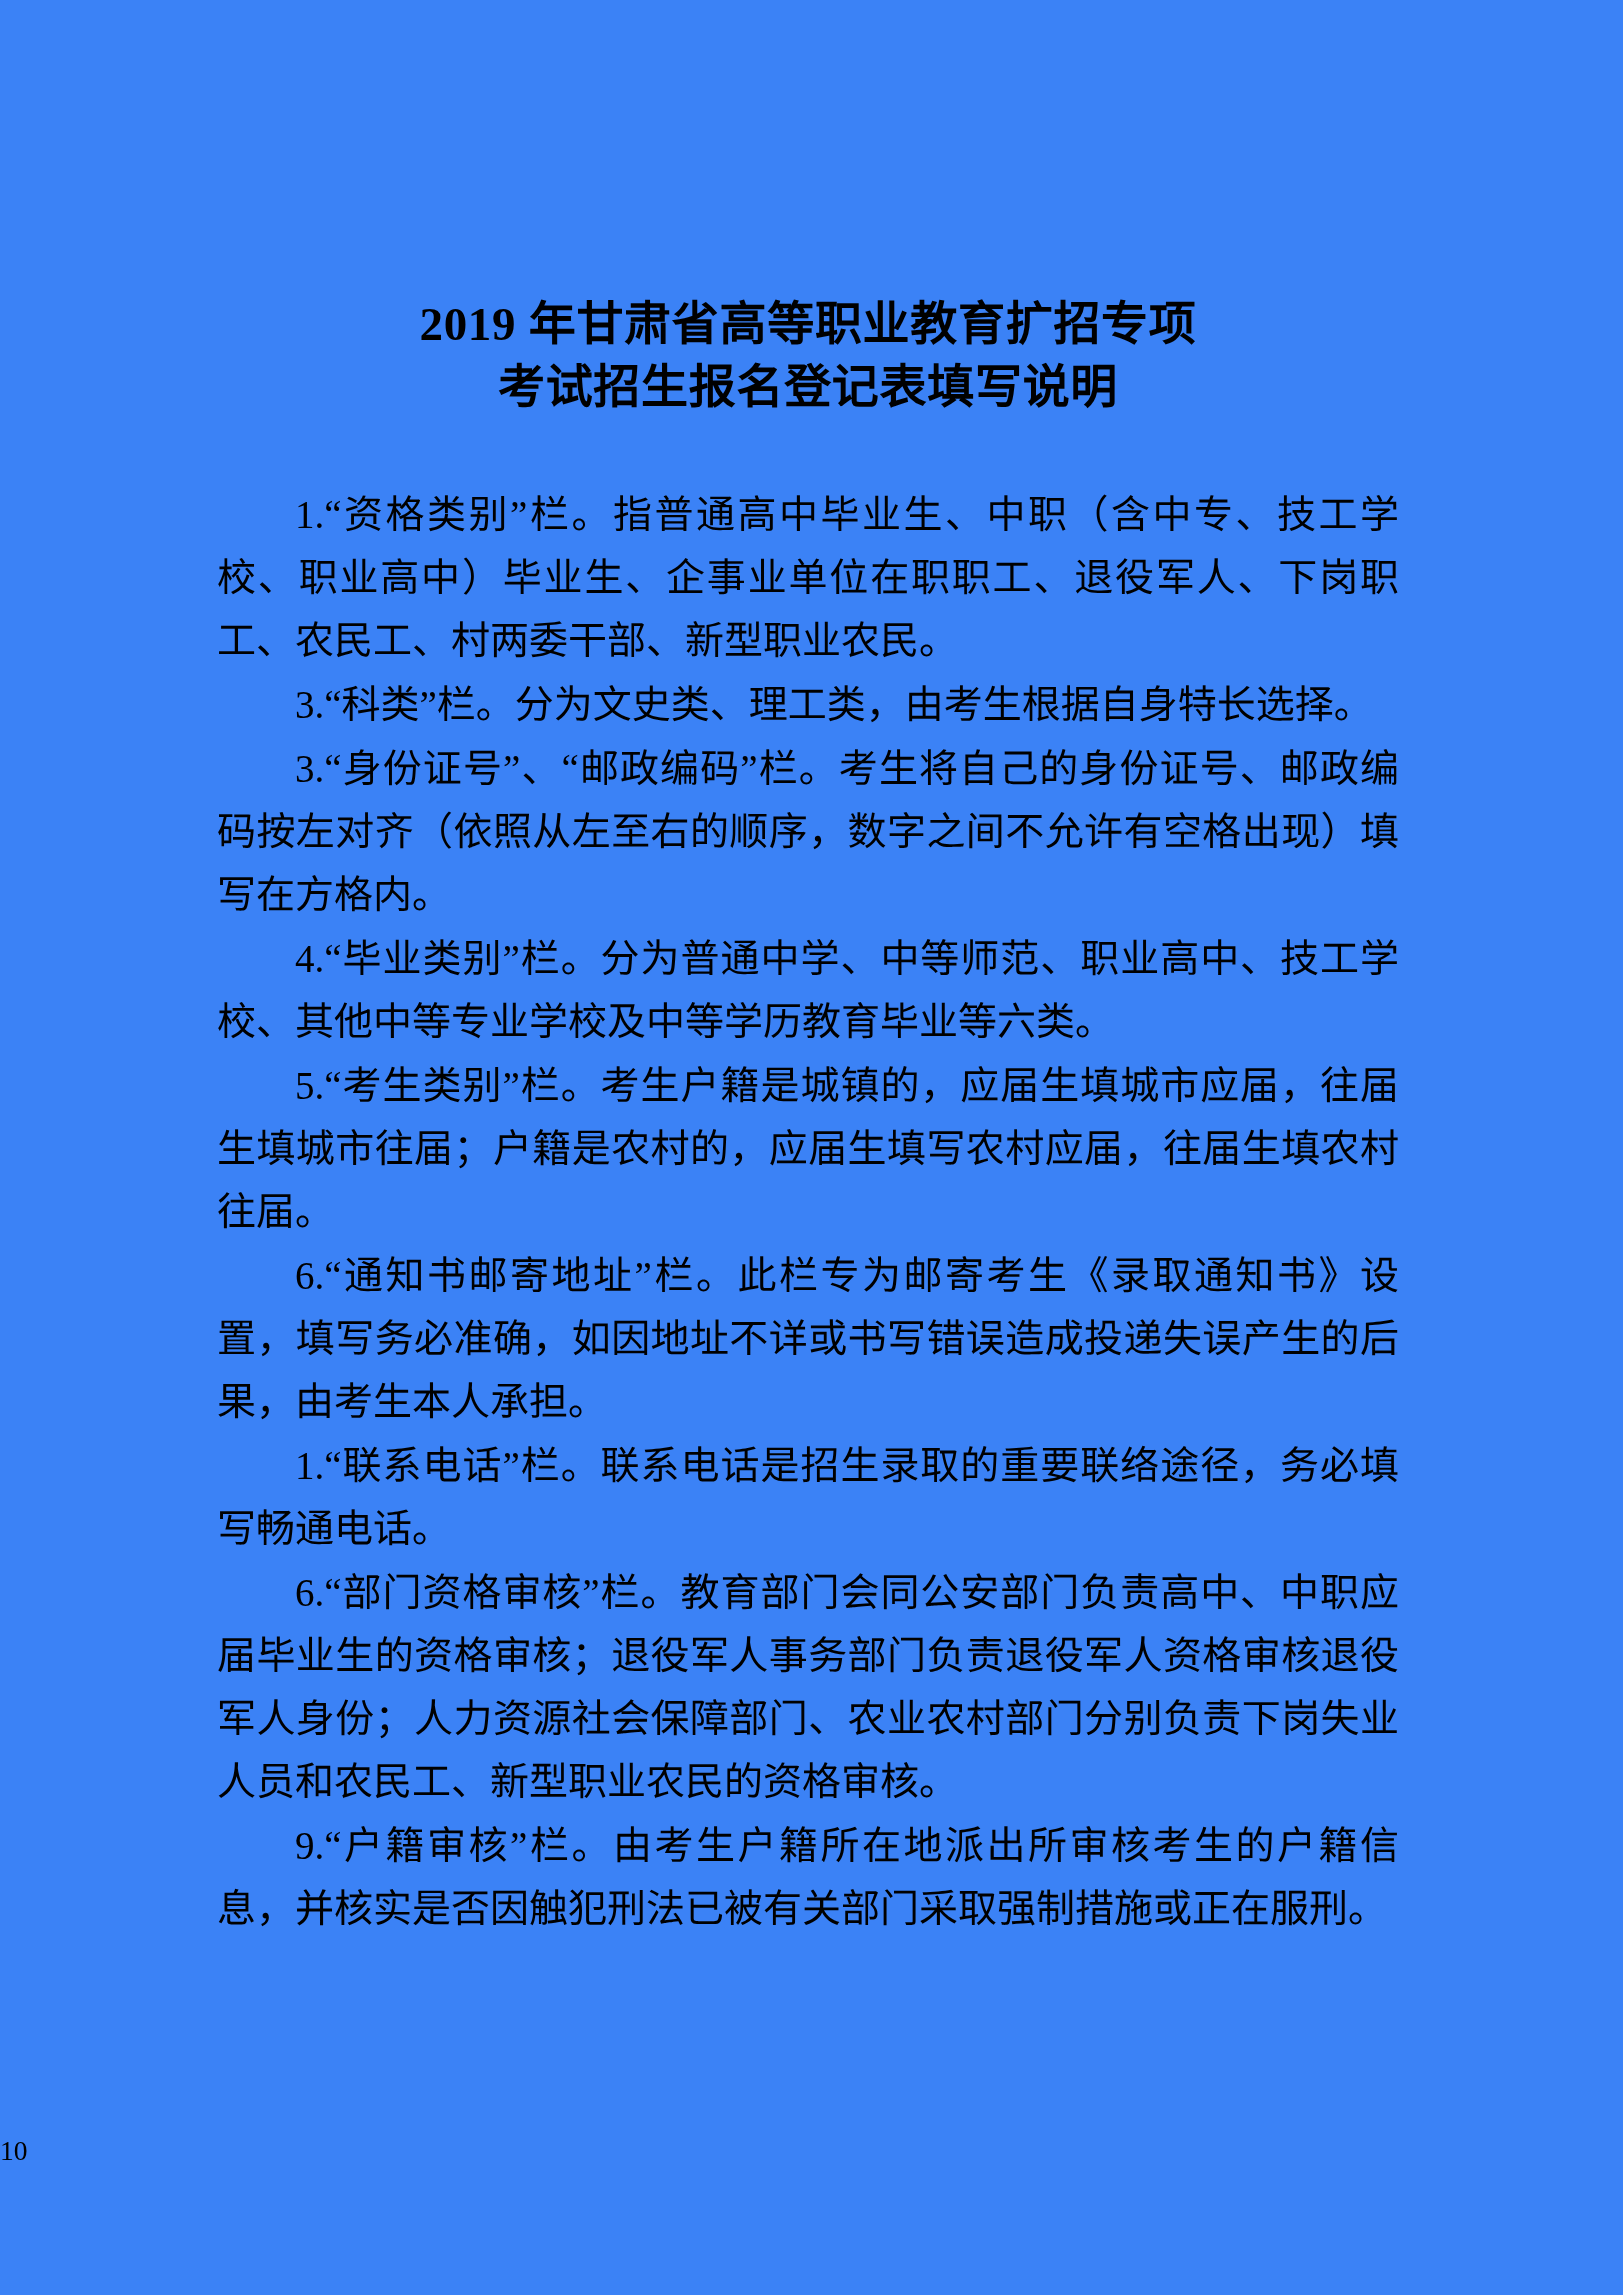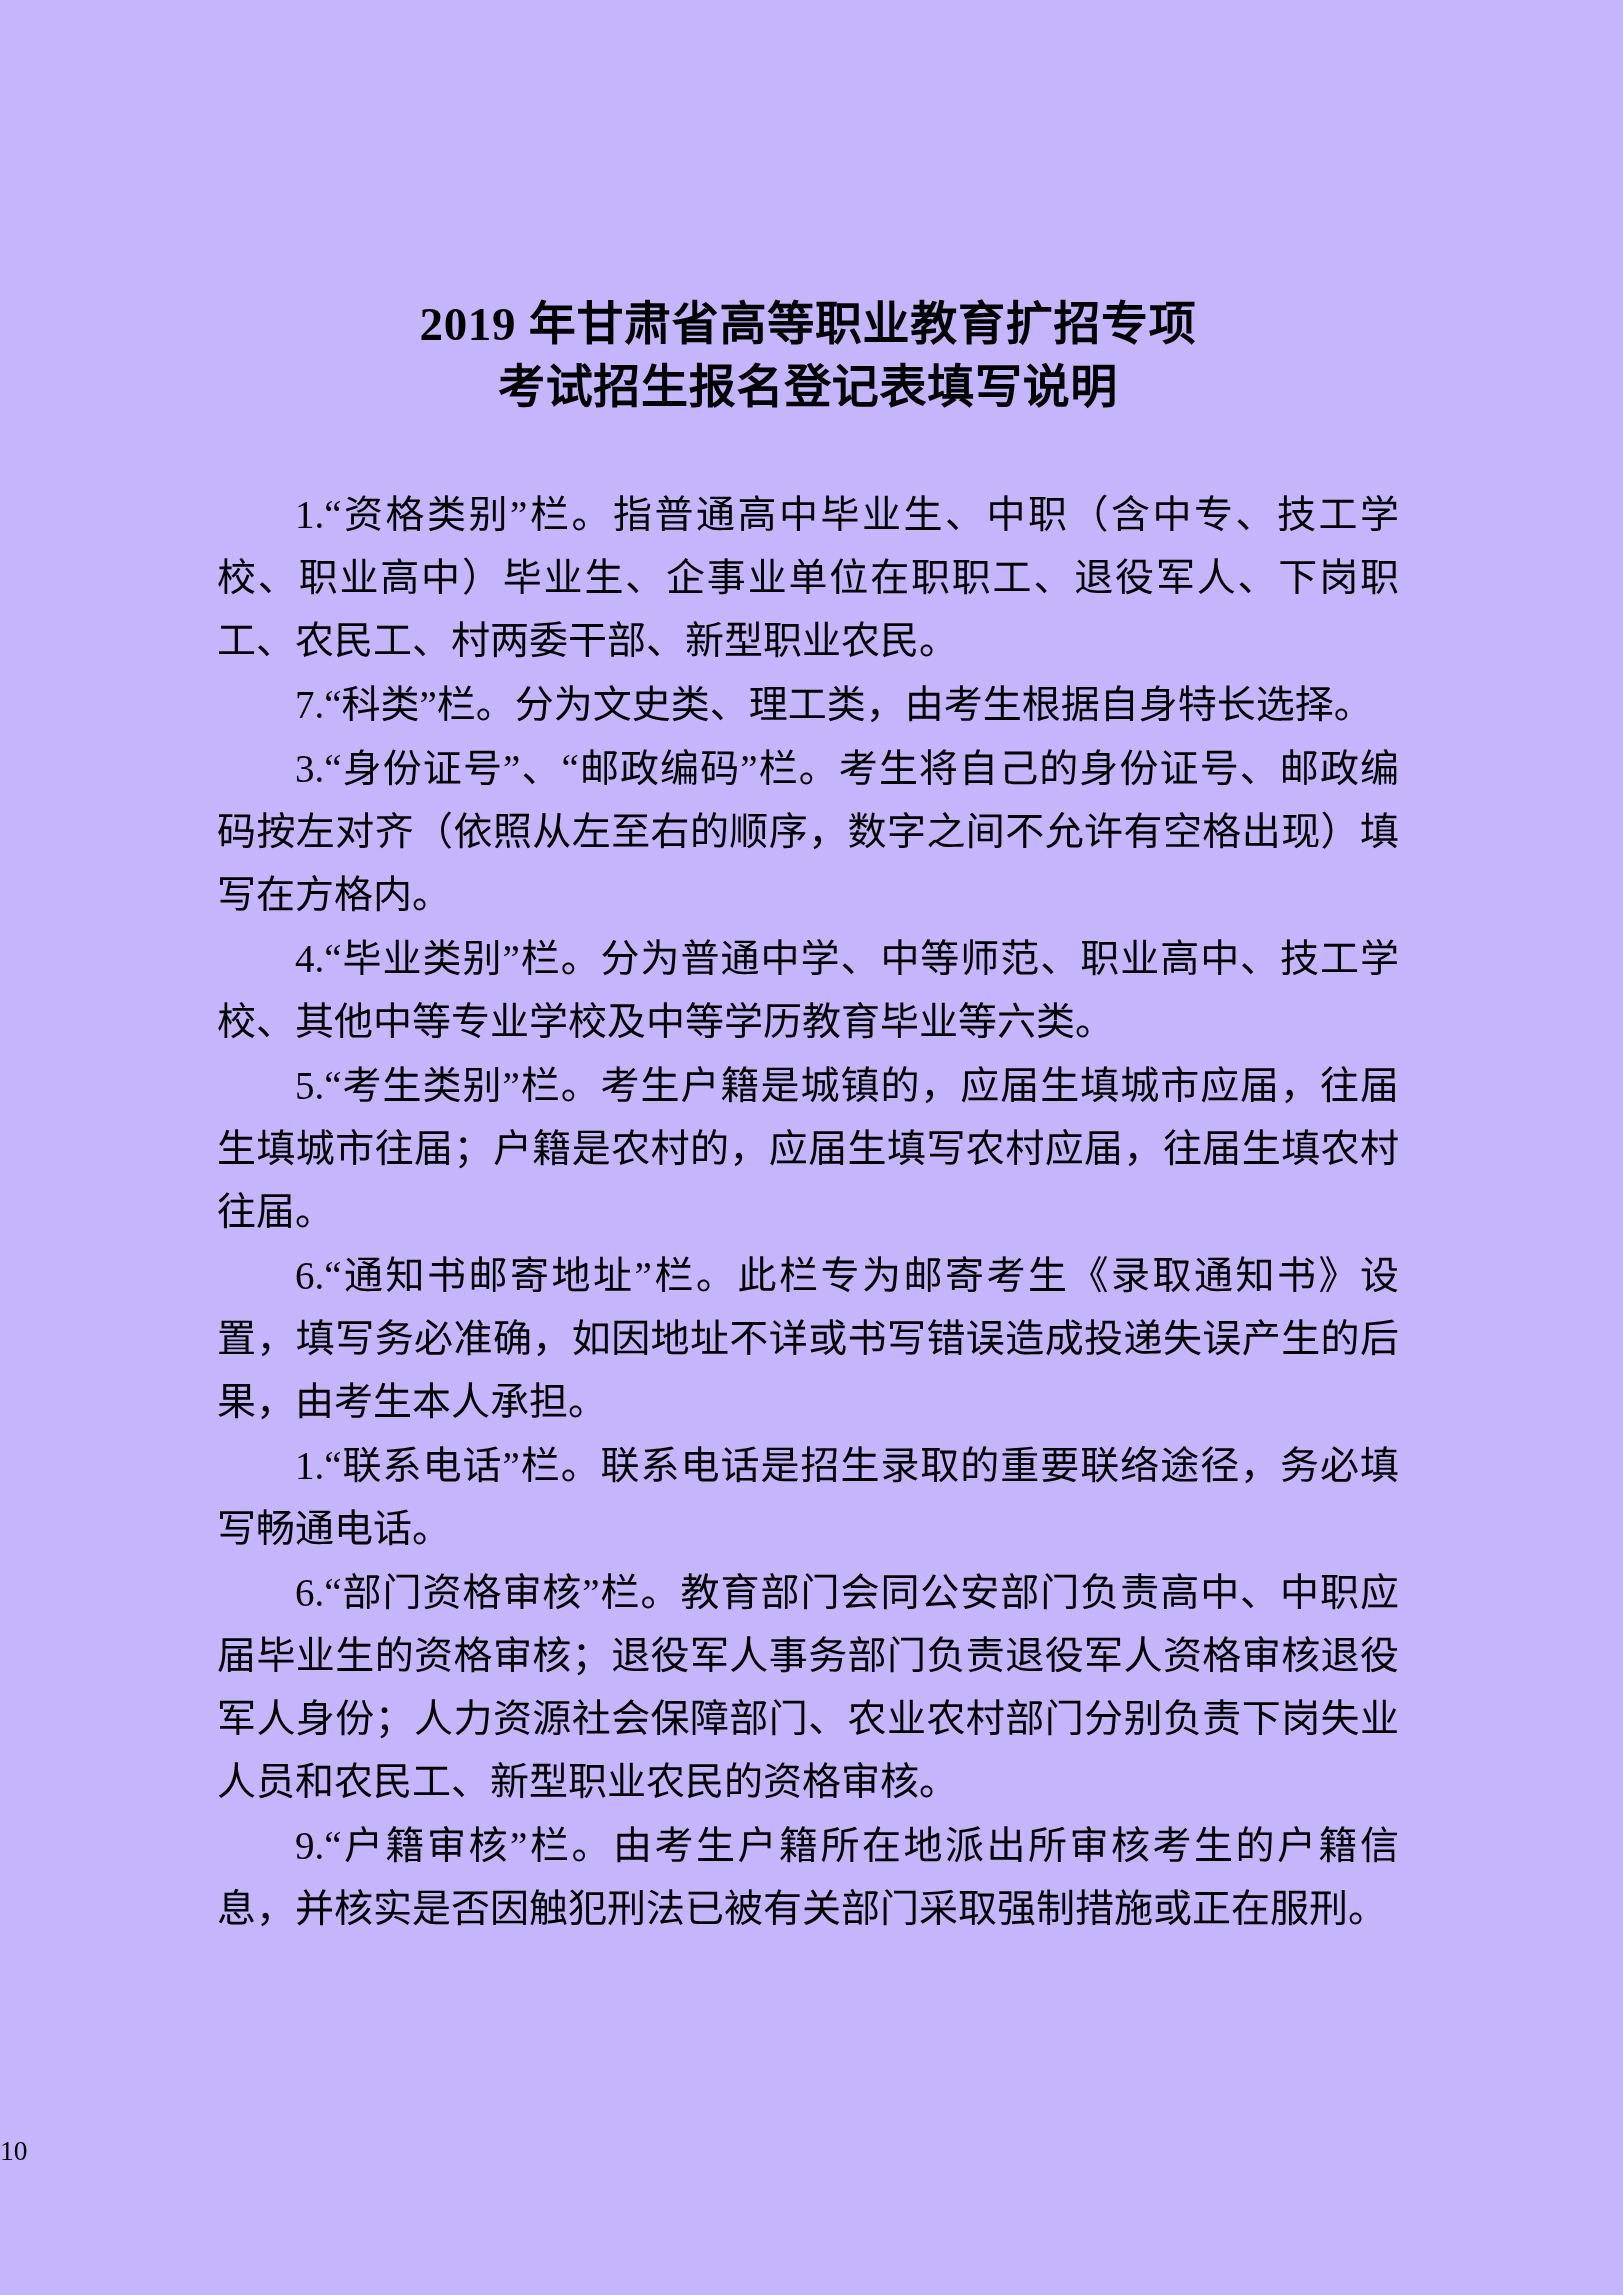--- a/index.html
+++ b/index.html
@@ -4,21 +4,21 @@
 <style>
   html, body {
     margin: 0;
     padding: 0;
     background: #ffffff;
   }
   .page {
     position: relative;
     width: 1623px;
     height: 2295px;
-    background: #c4b5fd;
+    background: #3b82f6;
     color: #000000;
     box-sizing: border-box;
     padding: 293px 223px 0 216px;
     font-family: "Liberation Serif", "DejaVu Serif", serif;
     overflow: hidden;
   }
   .doc-title {
     margin: 0;
     font-size: 47px;
     line-height: 63px;
@@ -51,21 +51,21 @@
 
 <div class="page">
 
   <h1 class="doc-title">
     <span>2019 年甘肃省高等职业教育扩招专项</span><br>
     <span>考试招生报名登记表填写说明</span>
   </h1>
 
   <div class="doc-body">
     <p>1.“资格类别”栏。指普通高中毕业生、中职（含中专、技工学校、职业高中）毕业生、企事业单位在职职工、退役军人、下岗职工、农民工、村两委干部、新型职业农民。</p>
-    <p>7.“科类”栏。分为文史类、理工类，由考生根据自身特长选择。</p>
+    <p>3.“科类”栏。分为文史类、理工类，由考生根据自身特长选择。</p>
     <p>3.“身份证号”、“邮政编码”栏。考生将自己的身份证号、邮政编码按左对齐（依照从左至右的顺序，数字之间不允许有空格出现）填写在方格内。</p>
     <p>4.“毕业类别”栏。分为普通中学、中等师范、职业高中、技工学校、其他中等专业学校及中等学历教育毕业等六类。</p>
     <p>5.“考生类别”栏。考生户籍是城镇的，应届生填城市应届，往届生填城市往届；户籍是农村的，应届生填写农村应届，往届生填农村往届。</p>
     <p>6.“通知书邮寄地址”栏。此栏专为邮寄考生《录取通知书》设置，填写务必准确，如因地址不详或书写错误造成投递失误产生的后果，由考生本人承担。</p>
     <p>1.“联系电话”栏。联系电话是招生录取的重要联络途径，务必填写畅通电话。</p>
     <p>6.“部门资格审核”栏。教育部门会同公安部门负责高中、中职应届毕业生的资格审核；退役军人事务部门负责退役军人资格审核退役军人身份；人力资源社会保障部门、农业农村部门分别负责下岗失业人员和农民工、新型职业农民的资格审核。</p>
     <p>9.“户籍审核”栏。由考生户籍所在地派出所审核考生的户籍信息，并核实是否因触犯刑法已被有关部门采取强制措施或正在服刑。</p>
   </div>
 
   <div class="page-number">10</div>

